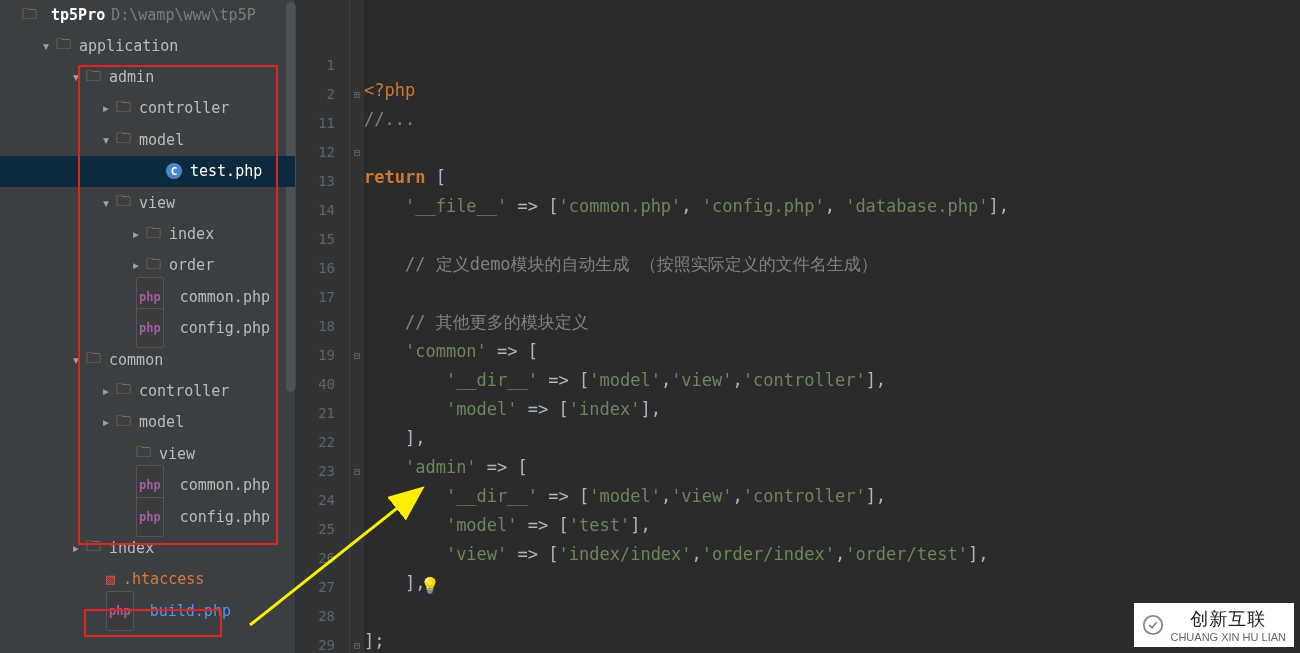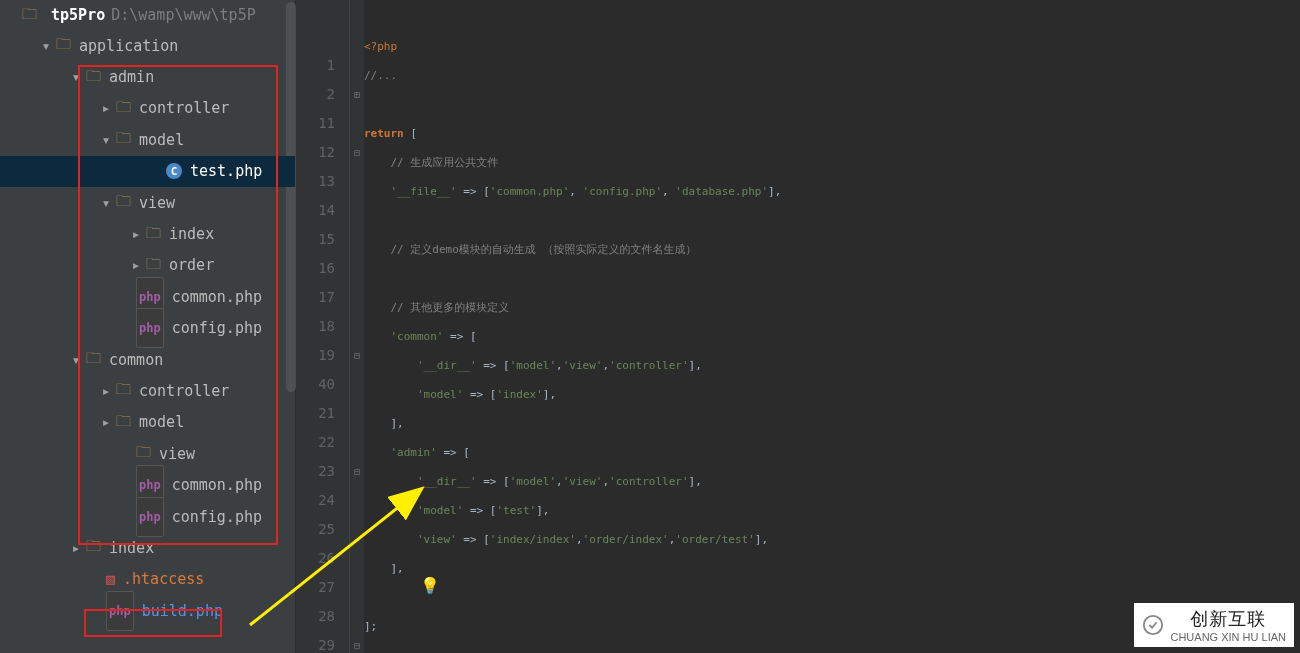--- a/index.html
+++ b/index.html
@@ -43,21 +43,21 @@
 }
 .chev {
   width: 12px;
   display: inline-flex;
   justify-content: center;
   margin-right: 4px;
   color: #a0a0a0;
 }
 .chev.blank { color: transparent; }
 .icon-folder { color: #b09259; margin-right: 8px; }
-.icon-php { color: #a35da5; margin-right: 8px; font-size:12px; font-weight:bold; border:1px solid #555; border-radius:2px; padding:12px 2px; background:#3b3b3b; }
+.icon-php { color: #a35da5; margin-right: 16px; font-size:12px; font-weight:bold; border:1px solid #555; border-radius:2px; padding:12px 2px; background:#3b3b3b; }
 .icon-class { background:#4a88c7; color:#fff; width:16px; height:16px; border-radius:8px; display:inline-flex; align-items:center; justify-content:center; font-size:11px; font-weight:bold; margin-right:8px; }
 .icon-htaccess { color:#c75450; margin-right:8px; }
 .label { }
 .label.orange { color: #da7a3b; }
 .label.blue { color:#5394ec;text-align:center; }
 .highlight-box {
   position: absolute;
   border: 2px solid #e02424;
   pointer-events: none;
 }
@@ -81,22 +81,22 @@
   width: 14px;
   background: #313335;
   color:#6b6b6b;
   padding-top:51px;
   font-size:10px;
   text-align:center;
 }
 .fold-col div { height:29px; line-height:29px;}
 .code {
   flex: 1;
-  padding-top: 32px;
-  font-size: 11px;
+  padding-top: 76px;
+  font-size: 17px;
   line-height: 29px;
   font-family: "Consolas", monospace;
 }
 .code .line { height:29px; white-space:pre; }
 .ck { color:#cc7832; font-weight:bold; } 
 .cs { color:#6a8759; } 
 .cc { color:#808080; } 
 .cp { color:#a9b7c6; } 
 .ct { color:#cc7832; } 
 .arrow-annotation {
@@ -294,21 +294,20 @@
         <div></div>
         <div></div>
         <div></div>
         <div>⊟</div>
       </div>
     <div class="code" id="code">
         <div class="line"><span class="ct">&lt;?php</span></div>
         <div class="line"><span class="cc">//...</span></div>
         <div class="line"></div>
         <div class="line"><span class="ck">return</span> <span class="cp">[</span></div>
-        <div class="line">    <span class="cc">// 生成应用公共文件</span></div>
         <div class="line">    <span class="cs">'__file__'</span> <span class="cp">=&gt; [</span><span class="cs">'common.php'</span><span class="cp">, </span><span class="cs">'config.php'</span><span class="cp">, </span><span class="cs">'database.php'</span><span class="cp">],</span></div>
         <div class="line"></div>
         <div class="line">    <span class="cc">// 定义demo模块的自动生成 （按照实际定义的文件名生成）</span></div>
         <div class="line"></div>
         <div class="line">    <span class="cc">// 其他更多的模块定义</span></div>
         <div class="line">    <span class="cs">'common'</span> <span class="cp">=&gt; [</span></div>
         <div class="line">        <span class="cs">'__dir__'</span> <span class="cp">=&gt; [</span><span class="cs">'model'</span><span class="cp">,</span><span class="cs">'view'</span><span class="cp">,</span><span class="cs">'controller'</span><span class="cp">],</span></div>
         <div class="line">        <span class="cs">'model'</span> <span class="cp">=&gt; [</span><span class="cs">'index'</span><span class="cp">],</span></div>
         <div class="line">    <span class="cp">],</span></div>
         <div class="line">    <span class="cs">'admin'</span> <span class="cp">=&gt; [</span></div>

